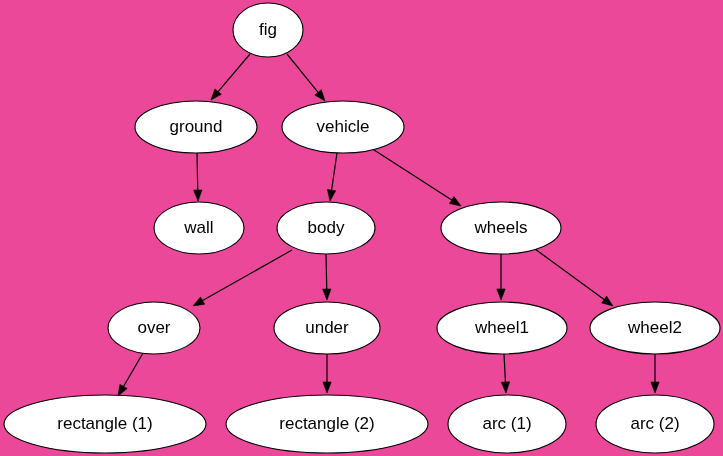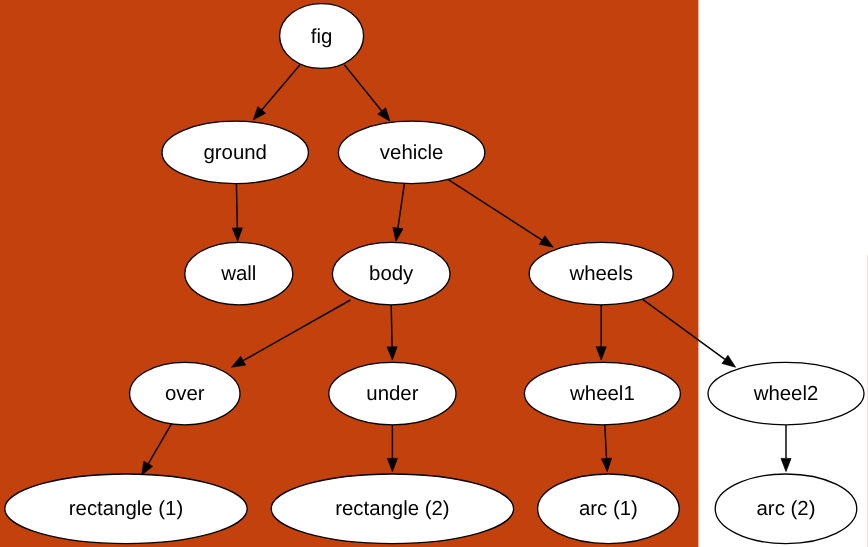--- a/index.html
+++ b/index.html
@@ -8,23 +8,23 @@
     background: #ffffff;
   }
   body {
     width: 723px;
     height: 456px;
     overflow: hidden;
     font-family: "Liberation Sans", sans-serif;
   }
   #graph-canvas {
     position: relative;
-    width: 582px;
+    width: 723px;
     height: 456px;
-    background: #c2410c;
+    background: #ec4899;
   }
   #graph-svg {
     position: absolute;
     top: 0;
     left: 0;
     width: 723px;
     height: 456px;
   }
   .node-ellipse {
     fill: #ffffff;

